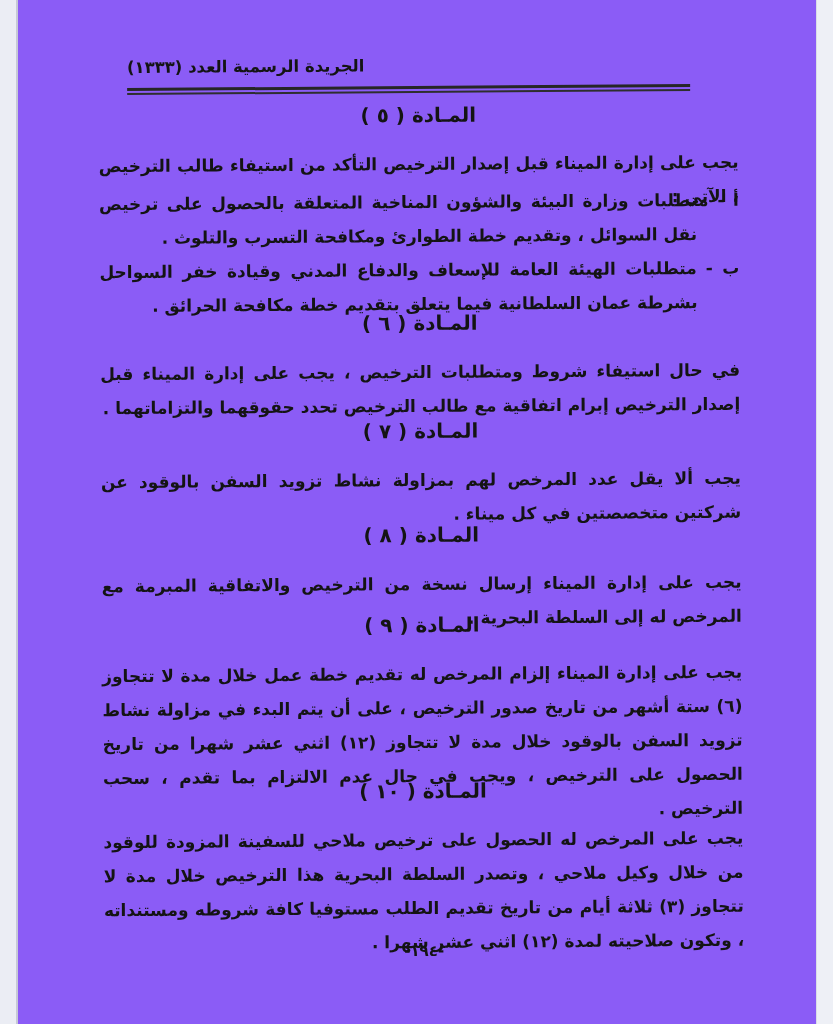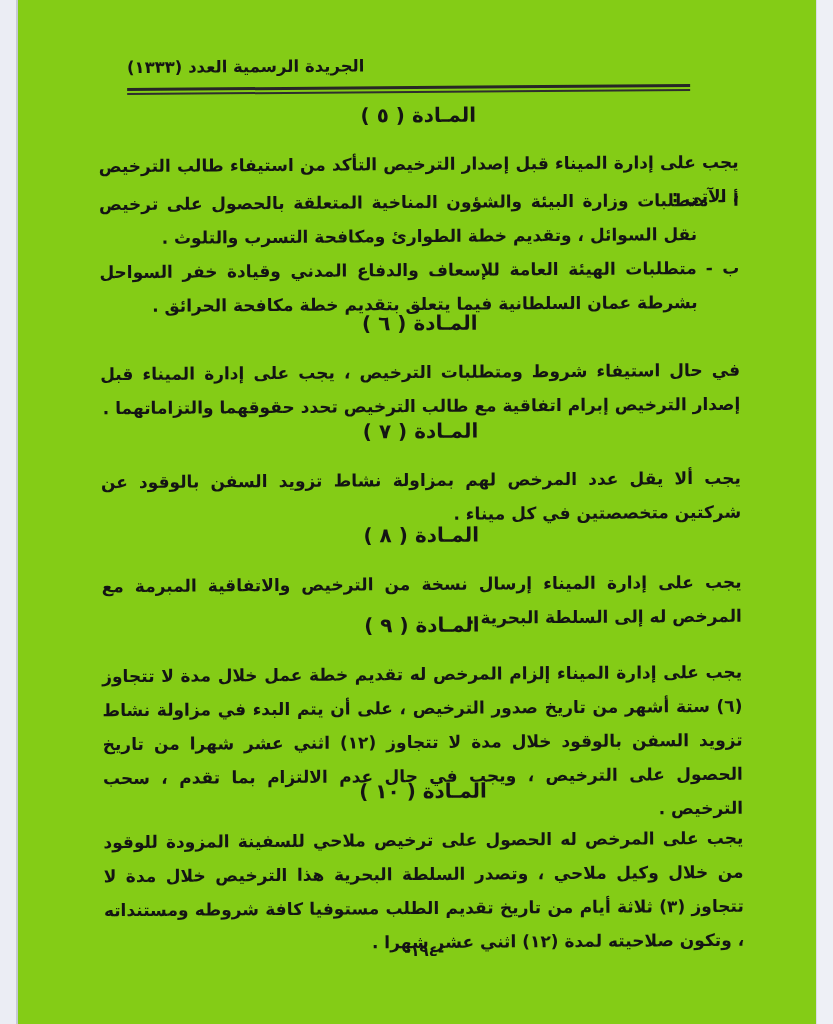--- a/index.html
+++ b/index.html
@@ -32,21 +32,21 @@
   .top-scan-mark {
     position: absolute;
     left: 80px; top: 0;
     width: 252px; height: 4px;
     background: linear-gradient(to right, #2b2b2b 0%, #2b2b2b 42%, #9a9aa2 62%, rgba(255,255,255,0) 100%);
   }
   
   .page {
     position: absolute;
     left: 18px; right: 17px; top: 0; bottom: 0;
-    background: #84cc16;
+    background: #8b5cf6;
   }
   .tilt {
     position: absolute;
     inset: 0;
     transform: rotate(-0.4deg);
     transform-origin: 400px 500px;
     color: #141414;
   }
   
   .running-head {

